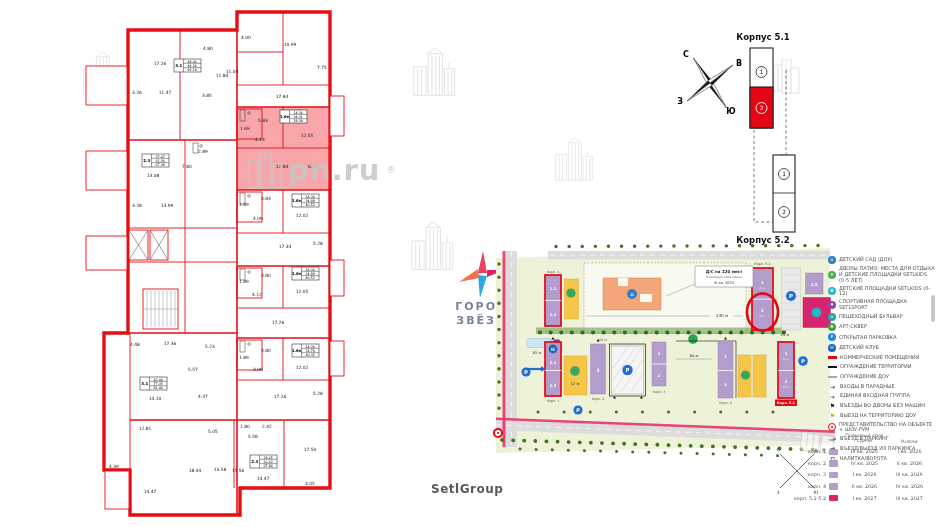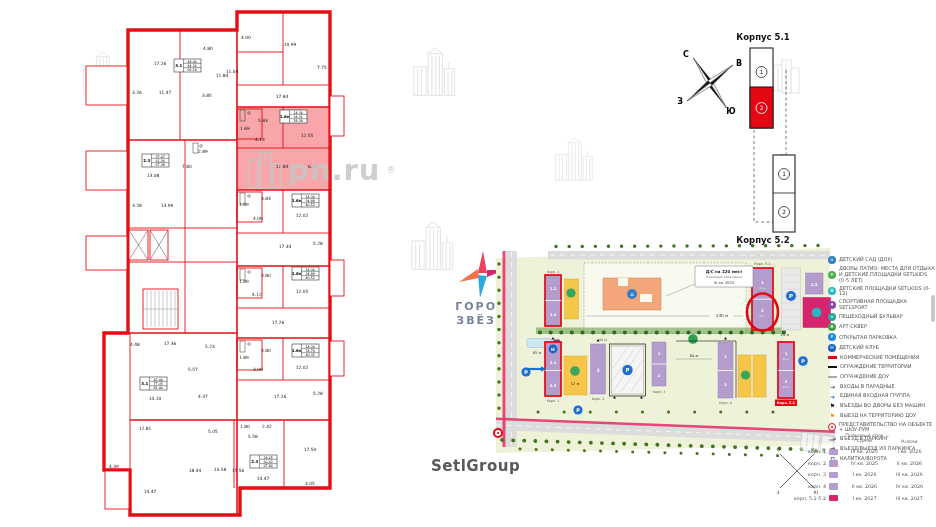--- a/index.html
+++ b/index.html
@@ -29,21 +29,21 @@
         display:flex;align-items:center;justify-content:center;}
   .ring i{width:2px;height:2px;background:#e30613;border-radius:50%;}
   
   #handover{width:143px;font-size:4.8px;color:#555;}
   .hrow{display:grid;grid-template-columns:36px 13px 45px 45px;align-items:center;height:11.6px;}
   .hhead{height:15px;align-items:end;padding-bottom:2px;color:#666;}
   .cname{text-align:right;padding-right:3px;}
   .sw{width:9px;height:6.5px;background:#b49ccd;border-radius:1px;}
   .sw.m{background:#d6246e;}
   .cc{text-align:center;}
-  #setl{font-size:15px;font-weight:bold;color:#58595b;letter-spacing:.5px;}
+  #setl{font-size:12px;font-weight:bold;color:#58595b;letter-spacing:.5px;margin-top:25px;}
   #scrollthumb{width:4px;height:27px;background:#c9c9c9;border-radius:2px;}
 </style>
 </head>
 <body>
 
 <div id="app">
 
   <svg class="abs" style="left:0;top:0;" width="936" height="527" viewBox="0 0 936 527">
     <defs>
       <g id="csk" stroke="#bdbdbd" stroke-width="1.1" fill="none">

